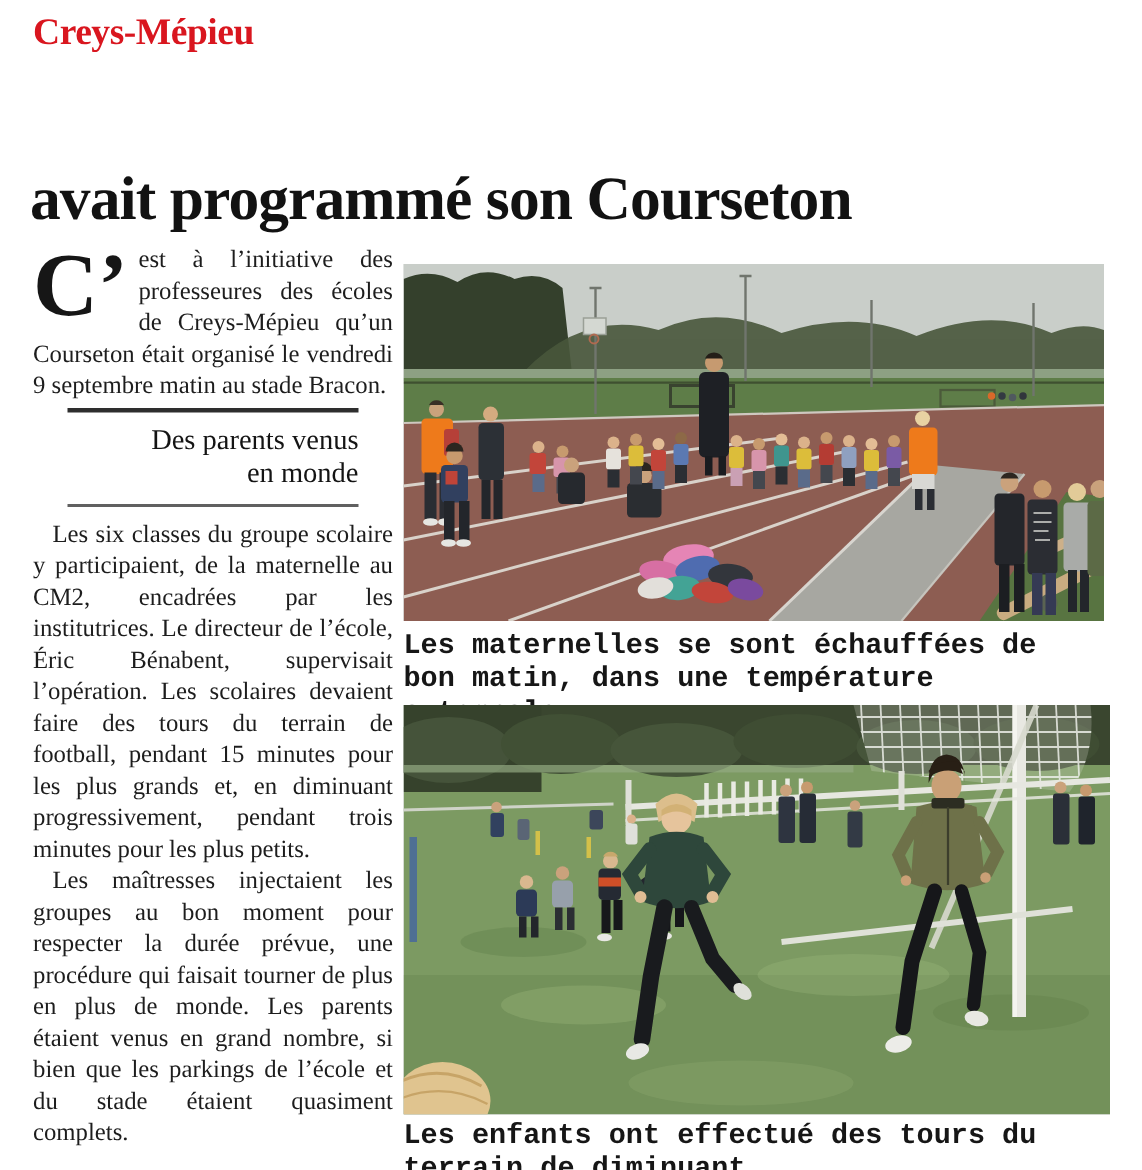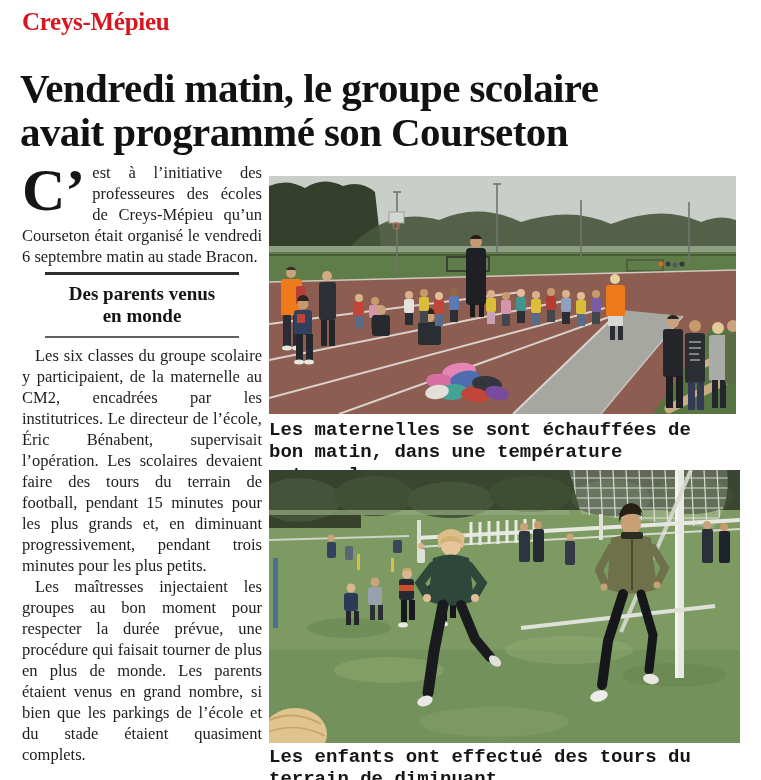--- a/index.html
+++ b/index.html
@@ -20,45 +20,45 @@
     font-size:16.5px;line-height:21px;text-align:justify;color:#1d1d1d;
   }
   .dropcap{
     float:left;font-size:60px;line-height:48px;padding:4px 7px 0 0;
     font-weight:bold;color:#161616;
   }
   p.body{margin:0;text-indent:13px;}
   p.body.first{text-indent:0;}
   .subhead-block{
     margin:5px 23px 7px 23px;border-top:3px solid #2e2e2e;border-bottom:2px solid #606060;
-    padding:8px 0 9px 0;text-align:center;font-weight:bold;font-size:19px;
+    padding:8px 0 9px 0;text-align:right;font-weight:normal;font-size:19px;
     line-height:1.15;color:#141414;text-indent:0;
   }
   .subhead-block .l{display:block;}
   .photo{position:absolute;overflow:hidden;background:#c9cec9;}
   .photo svg{display:block;}
   .caption{
     position:absolute;font-weight:bold;font-size:19px;line-height:1.18;
     color:#161616;text-align:left;font-family:Liberation Mono, monospace;
   }
 </style>
 </head>
 <body>
 
 <div class="page">
 
   <div class="kicker">Creys-Mépieu</div>
 
   <h1 class="headline">
-    <span>Vendredi matin, le groupe scolaire</span><br>
+    <br>
     <span>avait programmé son Courseton</span>
   </h1>
 
   <div class="column">
-    <p class="body first"><span class="dropcap">C’</span><span>est à l’initiative des professeures des écoles de Creys-Mépieu qu’un Courseton était organisé le vendredi 6 septembre matin au stade Bracon.</span></p>
+    <p class="body first"><span class="dropcap">C’</span><span>est à l’initiative des professeures des écoles de Creys-Mépieu qu’un Courseton était organisé le vendredi 9 septembre matin au stade Bracon.</span></p>
 
     <div class="subhead-block">
       <span class="l">Des parents venus</span>
       <span class="l">en monde</span>
     </div>
 
     <p class="body">Les six classes du groupe scolaire y participaient, de la maternelle au CM2, encadrées par les institutrices. Le directeur de l’école, Éric Bénabent, supervisait l’opération. Les scolaires devaient faire des tours du terrain de football, pendant 15 minutes pour les plus grands et, en diminuant progressivement, pendant trois minutes pour les plus petits.</p>
     <p class="body">Les maîtresses injectaient les groupes au bon moment pour respecter la durée prévue, une procédure qui faisait tourner de plus en plus de monde. Les parents étaient venus en grand nombre, si bien que les parkings de l’école et du stade étaient quasiment complets.</p>
 
   </div>

